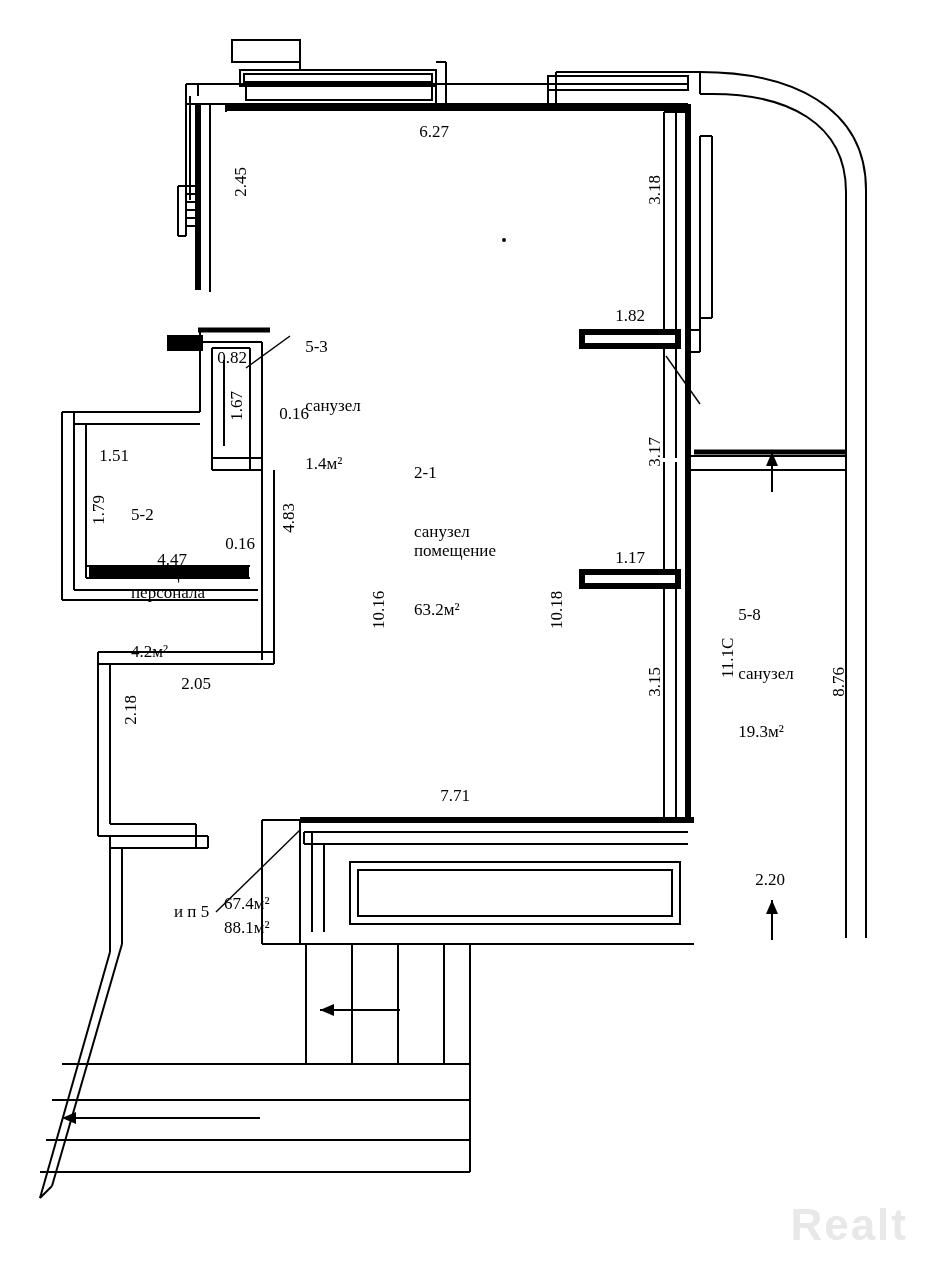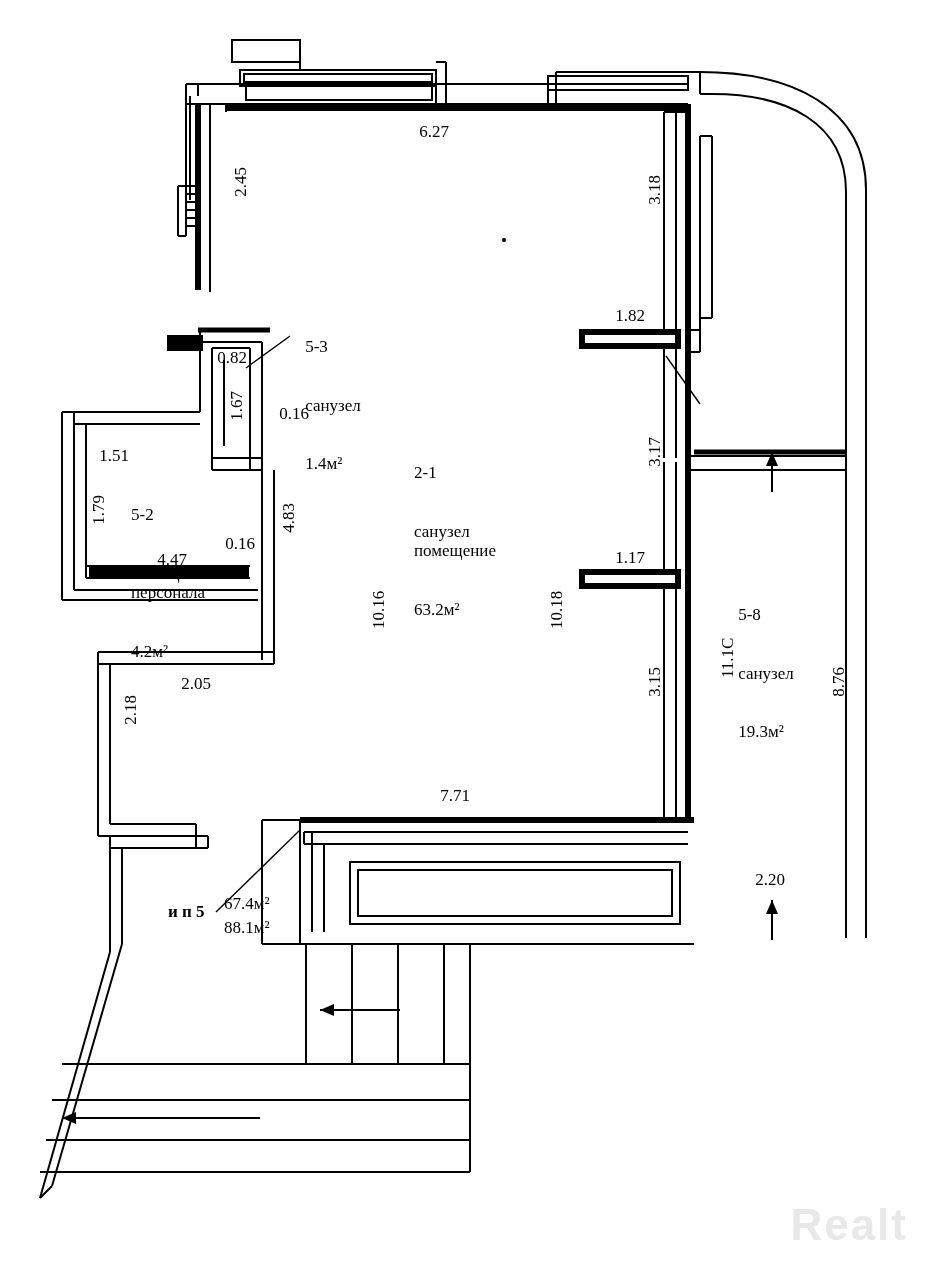--- a/index.html
+++ b/index.html
@@ -273,21 +273,21 @@
     <div>санузел</div>
     <div>1.4м²</div>
   </div>
 
   <div class="lbl room center" style="left:766px; top:566px;">
     <div>5-8</div>
     <div>санузел</div>
     <div>19.3м²</div>
   </div>
 
-  <div class="lbl" style="left:168px; top:902px;font-weight:bold;">и п 5</div>
+  <div class="lbl" style="left:174px; top:902px;">и п 5</div>
   <div class="lbl" style="left:224px; top:894px;">67.4м²</div>
   <div class="lbl" style="left:224px; top:918px;">88.1м²</div>
 
   <div class="lbl dim center" style="left:434px; top:122px;">6.27</div>
   <div class="lbl dim center" style="left:232px; top:348px;">0.82</div>
   <div class="lbl dim center" style="left:294px; top:404px;">0.16</div>
   <div class="lbl dim center" style="left:114px; top:446px;">1.51</div>
   <div class="lbl dim center" style="left:172px; top:550px;">4.47</div>
   <div class="lbl dim center" style="left:240px; top:534px;">0.16</div>
   <div class="lbl dim center" style="left:196px; top:674px;">2.05</div>

